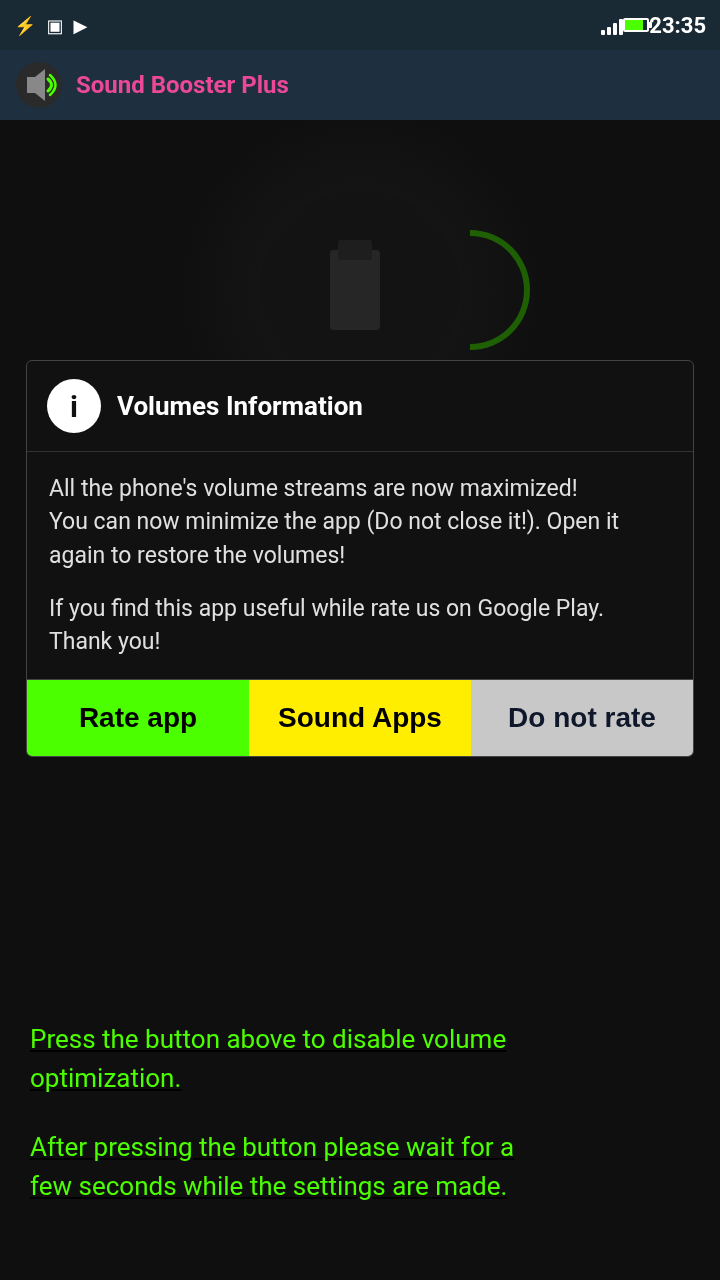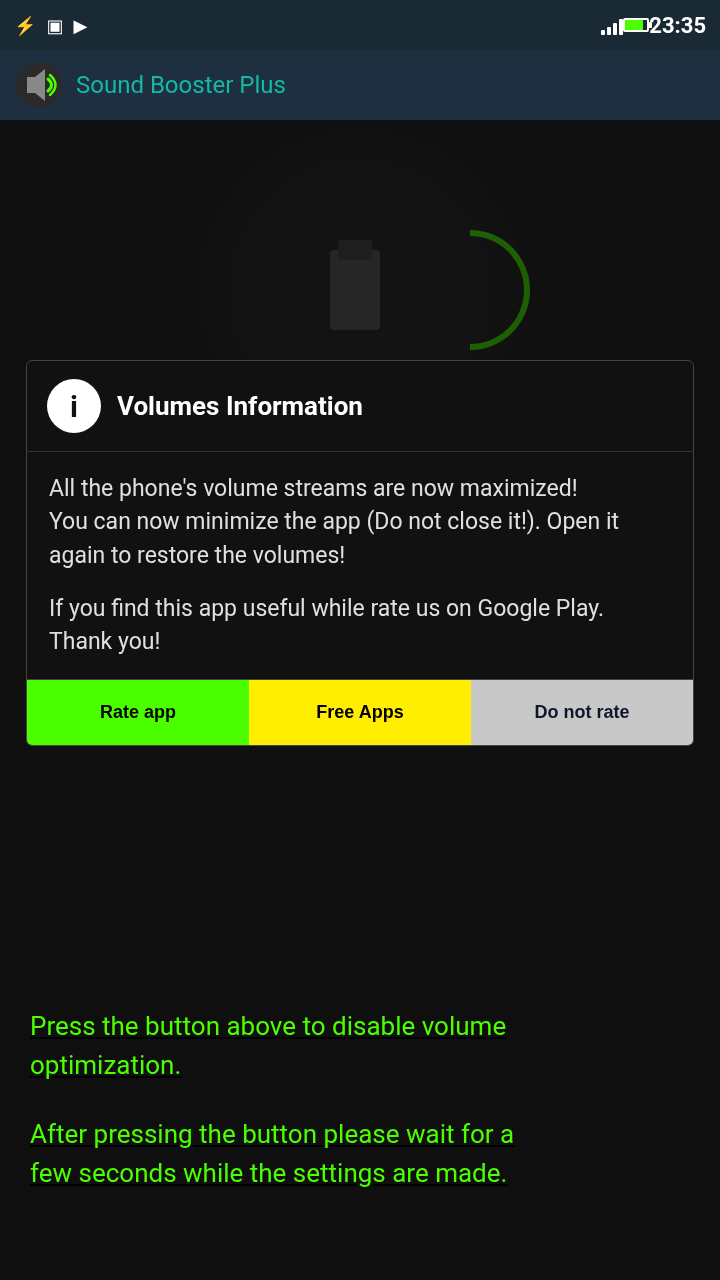--- a/index.html
+++ b/index.html
@@ -106,23 +106,23 @@
       height: 46px;
       background: #2a2a2a;
       border-radius: 50%;
       display: flex;
       align-items: center;
       justify-content: center;
       font-size: 24px;
     }
 
     .app-title {
-      color: #14b8a6;
+      color: #ec4899;
       font-size: 24px;
-      font-weight: 400;
+      font-weight: 700;
     }
 
     
     .bg-area {
       position: absolute;
       top: 0;
       left: 0;
       width: 720px;
       height: 1280px;
       background: #222;
@@ -240,21 +240,21 @@
 
     .dialog-footer {
       display: flex;
       border-top: 1px solid #444;
     }
 
     .dialog-btn {
       flex: 1;
       padding: 22px 10px;
       text-align: center;
-      font-size: 18px;
+      font-size: 28px;
       font-weight: bold;
       cursor: pointer;
       border: none;
       outline: none;
     }
 
     .btn-rate {
       background: #4cff00;
       color: #000;
     }
@@ -265,21 +265,21 @@
     }
 
     .btn-no-rate {
       background: #c8c8c8;
       color: #0f172a;
     }
 
     
     .bottom-text {
       position: absolute;
-      bottom: 17px;
+      bottom: 4px;
       left: 0;
       width: 592px;
       padding: 30px 30px 40px 30px;
       z-index: 5;
       text-decoration: underline;
     }
 
     .bottom-text p {
       color: #4cff00;
       font-size: 26px;
@@ -356,21 +356,21 @@
         <span>i</span>
       </div>
       <span class="dialog-title">Volumes Information</span>
     </div>
     <div class="dialog-body">
       <p>All the phone's volume streams are now maximized!<br>You can now minimize the app (Do not close it!). Open it again to restore the volumes!</p>
       <p>If you find this app useful while rate us on Google Play. Thank you!</p>
     </div>
     <div class="dialog-footer">
       <button class="dialog-btn btn-rate">Rate app</button>
-      <button class="dialog-btn btn-free">Free Apps</button>
+      <button class="dialog-btn btn-free">Sound Apps</button>
       <button class="dialog-btn btn-no-rate">Do not rate</button>
     </div>
   </div>
 </div>
 
 <div class="bottom-text">
   <p>Press the button above to disable volume optimization.</p>
   <p>After pressing the button please wait for a few seconds while the settings are made.</p>
 </div>
 

